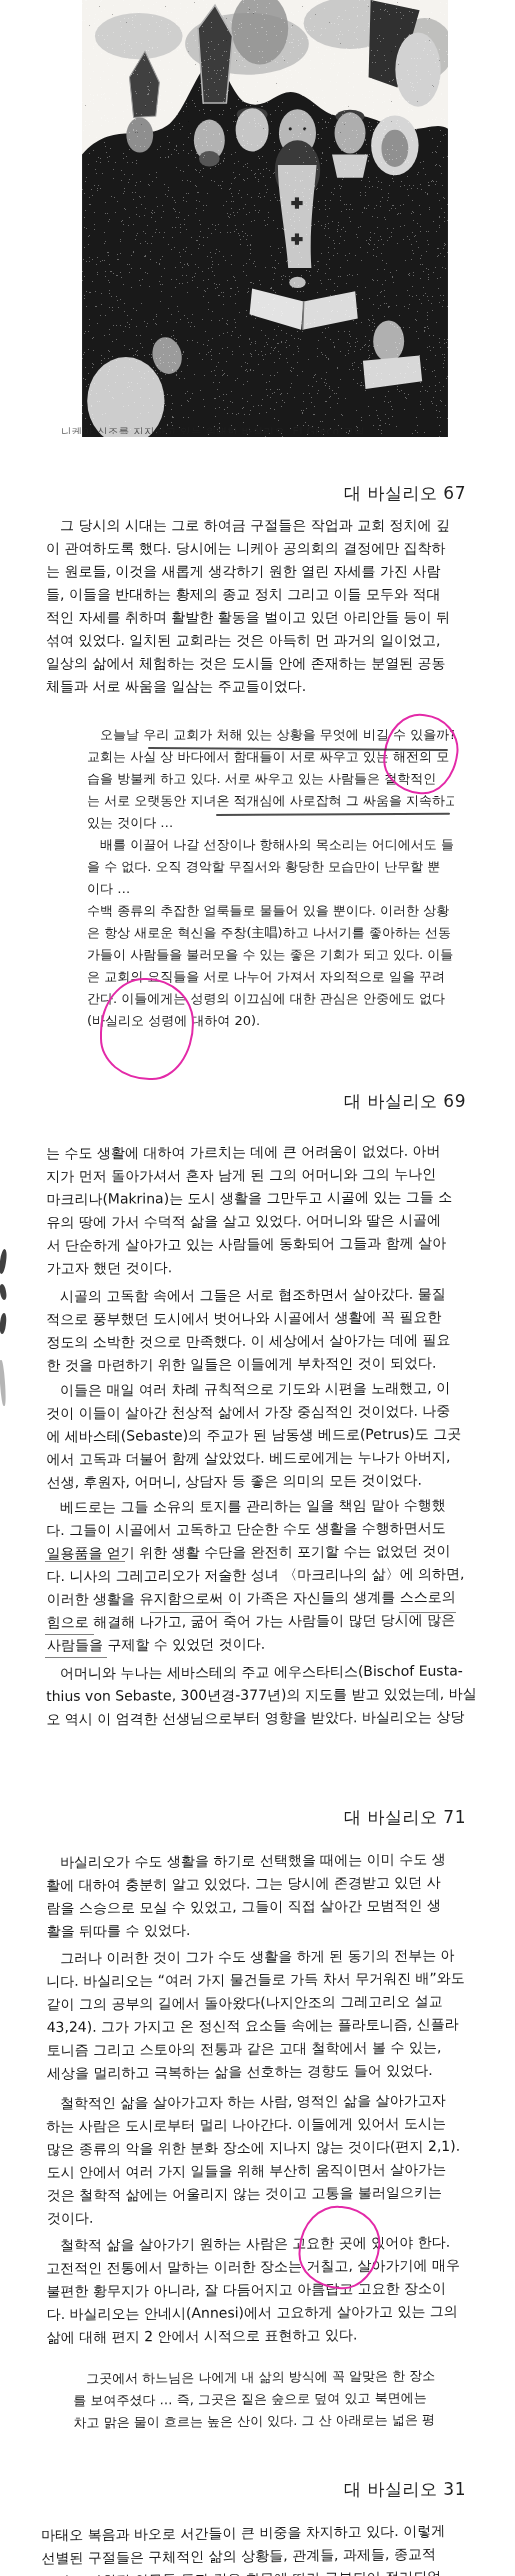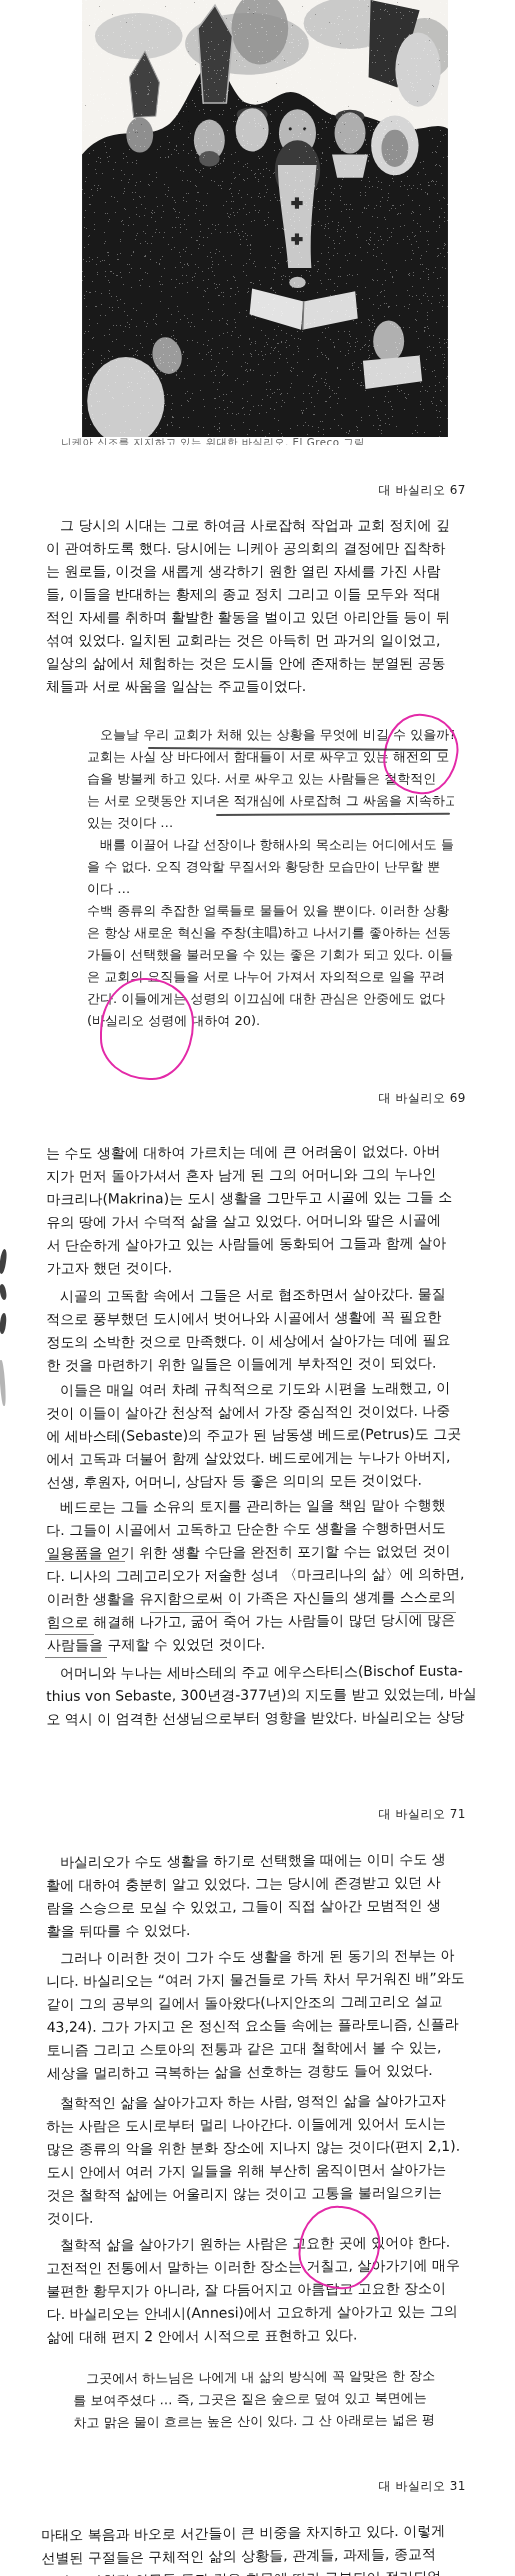--- a/index.html
+++ b/index.html
@@ -8,23 +8,23 @@
     width:515px;height:3889px;position:relative;background:#ffffff;
     font-family:"DejaVu Sans","Liberation Sans",sans-serif;color:#161616;
     overflow:hidden;
   }
   .abs{position:absolute;}
   .para{left:46px;width:429px;font-size:14px;line-height:23px;transform-origin:left top;}
   .quote{font-size:13px;line-height:22px;transform-origin:left top;color:#1b1b1b;}
   .tline{white-space:nowrap;overflow:hidden;}
   .para .tline{height:23px;}
   .quote .tline{height:22px;}
-  .footer{font-size:12px;color:#1f1f1f;letter-spacing:0.5px;}
+  .footer{font-size:17px;color:#1f1f1f;letter-spacing:0.5px;}
   .fr{right:49px;text-align:right;}
-  .caption-clip{left:61px;top:437px;width:397px;height:7.7px;overflow:hidden;opacity:.75;}
+  .caption-clip{left:61px;top:426px;width:397px;height:7.7px;overflow:hidden;opacity:.75;}
   .caption-text{font-size:10.3px;line-height:11.3px;color:#222;letter-spacing:0.5px;white-space:nowrap;}
   .illus{left:82px;top:0;width:366px;height:437px;}
   .pen-circle{
     border:2.6px solid var(--pen);
     border-radius:48% 52% 46% 54% / 55% 45% 58% 42%;
     transform-origin:center;
   }
   .pen-underline{height:1.5px;background:#2e2e2e;opacity:.85;border-radius:1px;transform-origin:left top;}
   .pencil{height:1px;background:#4a4a4a;opacity:.7;}
   .edge-mark{left:0;width:6.2px;background:#111;border-radius:45%;opacity:.8;}
@@ -104,21 +104,21 @@
 </div>
 
 <div class="abs caption-clip">
   <span class="caption-text">니케아 신조를 지지하고 있는 위대한 바실리오. El Greco 그림</span>
 </div>
 
 <div class="abs footer fr" style="top:482px">대 바실리오 67</div>
 
 <div class="abs para" style="top:514px">
 
-<div class="tline">　그 당시의 시대는 그로 하여금 사로잡혀 작업과 교회 정치에 깊</div>
+<div class="tline">　그 당시의 시대는 그로 하여금 구절들은 작업과 교회 정치에 깊</div>
     <div class="tline">이 관여하도록 했다. 당시에는 니케아 공의회의 결정에만 집착하</div>
     <div class="tline">는 원로들, 이것을 새롭게 생각하기 원한 열린 자세를 가진 사람</div>
     <div class="tline">들, 이들을 반대하는 황제의 종교 정치 그리고 이들 모두와 적대</div>
     <div class="tline">적인 자세를 취하며 활발한 활동을 벌이고 있던 아리안들 등이 뒤</div>
     <div class="tline">섞여 있었다. 일치된 교회라는 것은 아득히 먼 과거의 일이었고,</div>
     <div class="tline">일상의 삶에서 체험하는 것은 도시들 안에 존재하는 분열된 공동</div>
     <div class="tline">체들과 서로 싸움을 일삼는 주교들이었다.</div>
   </div>
 
 <div class="abs quote" style="top:724px;left:87px;width:367px">
@@ -126,21 +126,21 @@
 <div class="tline">　오늘날 우리 교회가 처해 있는 상황을 무엇에 비길 수 있을까?</div>
     <div class="tline">교회는 사실 상 바다에서 함대들이 서로 싸우고 있는 해전의 모</div>
     <div class="tline">습을 방불케 하고 있다. 서로 싸우고 있는 사람들은 철학적인</div>
     <div class="tline">는 서로 오랫동안 지녀온 적개심에 사로잡혀 그 싸움을 지속하고</div>
     <div class="tline">있는 것이다 …</div>
     <div class="tline">　배를 이끌어 나갈 선장이나 항해사의 목소리는 어디에서도 들</div>
     <div class="tline">을 수 없다. 오직 경악할 무질서와 황당한 모습만이 난무할 뿐</div>
     <div class="tline">이다 …</div>
     <div class="tline">수백 종류의 추잡한 얼룩들로 물들어 있을 뿐이다. 이러한 상황</div>
     <div class="tline">은 항상 새로운 혁신을 주창(主唱)하고 나서기를 좋아하는 선동</div>
-    <div class="tline">가들이 선택했을 불러모을 수 있는 좋은 기회가 되고 있다. 이들</div>
+    <div class="tline">가들이 사람들을 불러모을 수 있는 좋은 기회가 되고 있다. 이들</div>
     <div class="tline">은 교회의 요직들을 서로 나누어 가져서 자의적으로 일을 꾸려</div>
     <div class="tline">간다. 이들에게는 성령의 이끄심에 대한 관심은 안중에도 없다</div>
     <div class="tline">(바실리오 성령에 대하여 20).</div>
   </div>
 
 <div class="abs footer fr" style="top:1090px">대 바실리오 69</div>
 
 <div class="abs para" style="top:1142px;transform:rotate(-0.35deg)">
 
 <div class="tline">는 수도 생활에 대하여 가르치는 데에 큰 어려움이 없었다. 아버</div>

